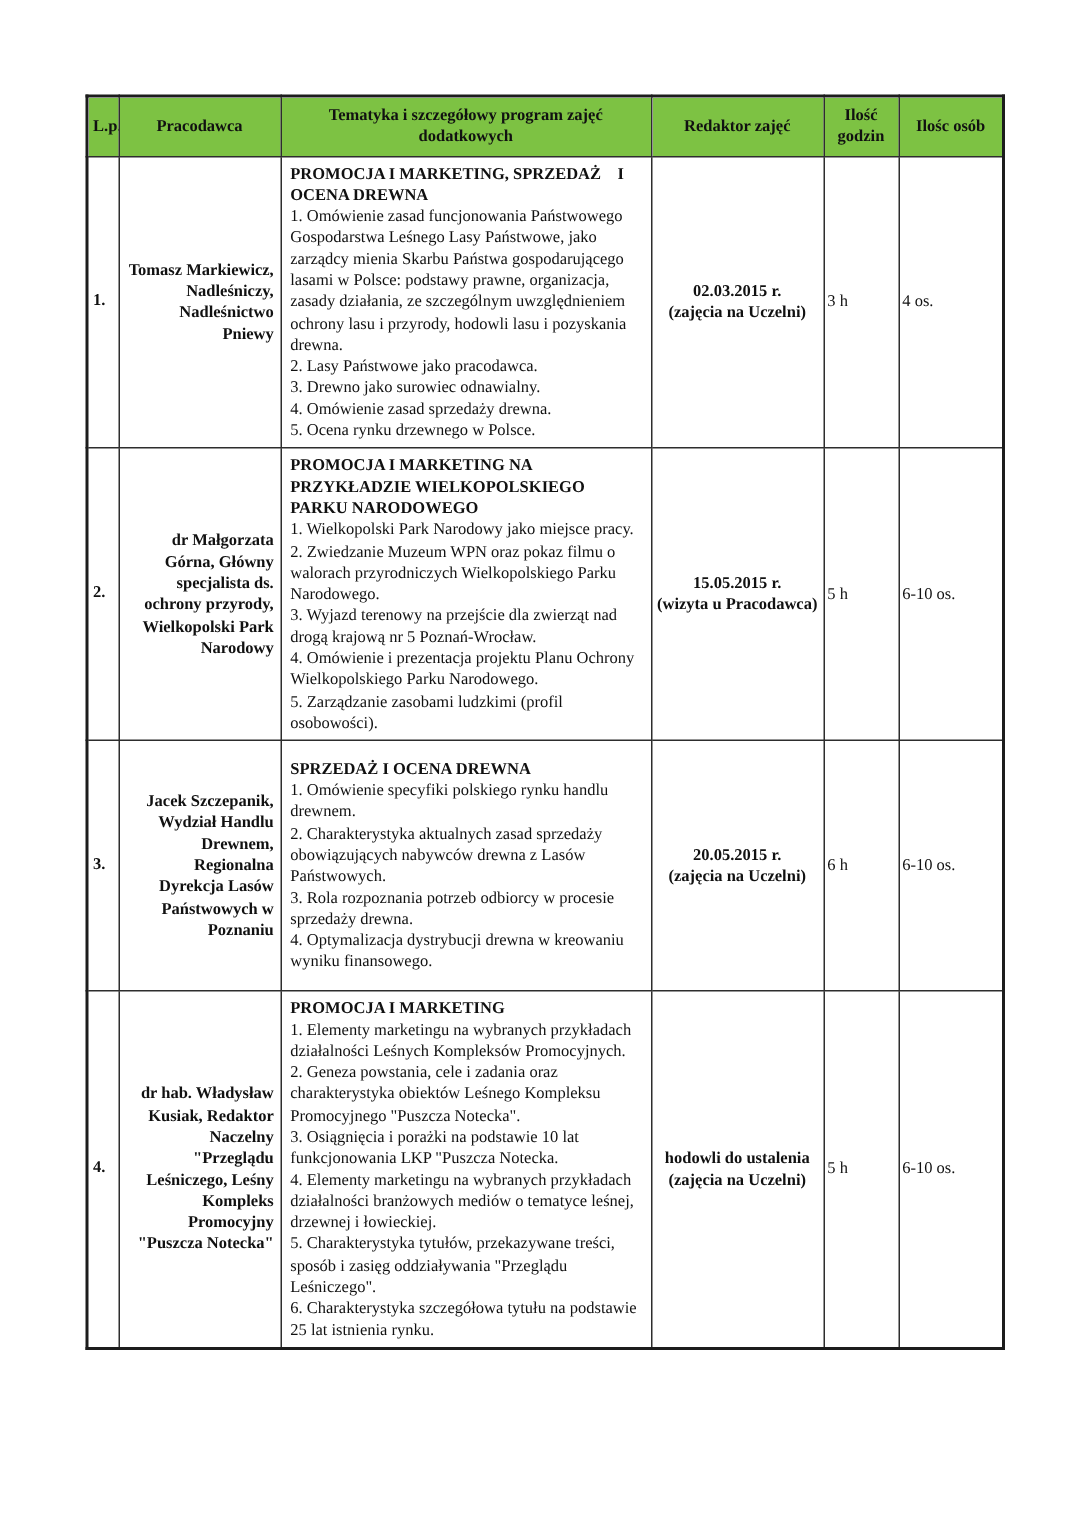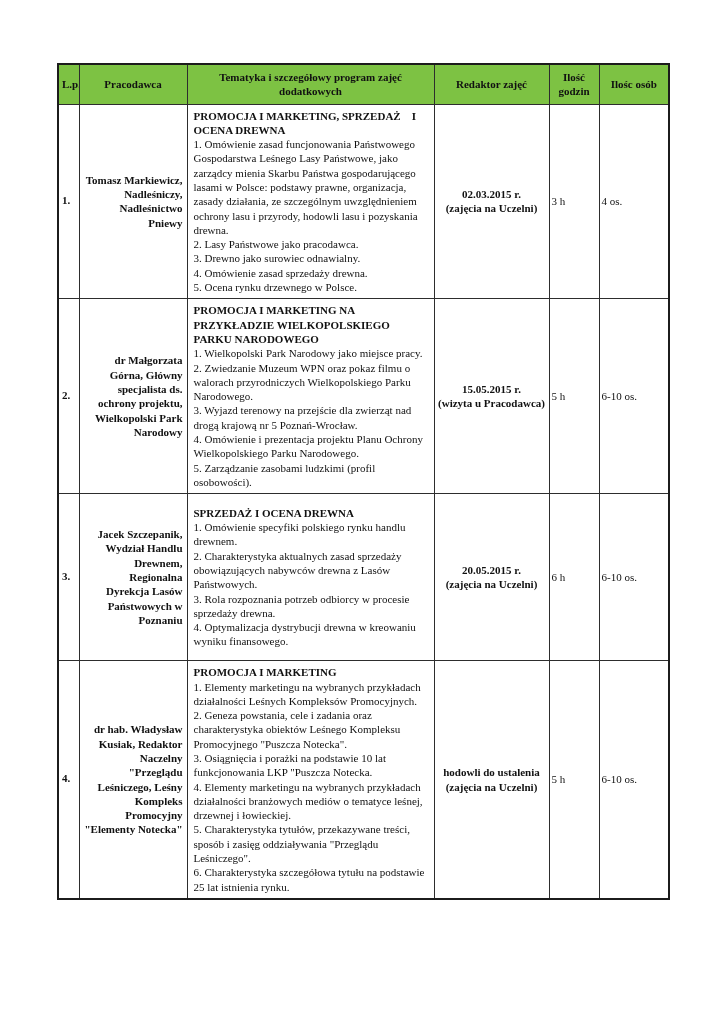--- a/index.html
+++ b/index.html
@@ -106,21 +106,21 @@
         </td>
         <td class="term">
           <div>02.03.2015 r.</div>
           <div>(zajęcia na Uczelni)</div>
         </td>
         <td class="hours">3 h</td>
         <td class="persons">4 os.</td>
       </tr>
       <tr style="height:185px;">
         <td class="lp">2.</td>
-        <td class="employer">dr Małgorzata Górna, Główny specjalista ds. ochrony projektu, Wielkopolski Park Narodowy</td>
+        <td class="employer">dr Małgorzata Górna, Główny specjalista ds. ochrony przyrody, Wielkopolski Park Narodowy</td>
         <td class="topic">
           <div class="topic-title">PROMOCJA I MARKETING NA PRZYKŁADZIE WIELKOPOLSKIEGO PARKU NARODOWEGO</div>
           <div class="topic-body">1. Wielkopolski Park Narodowy jako miejsce pracy.
 2. Zwiedzanie Muzeum WPN oraz pokaz filmu o walorach przyrodniczych Wielkopolskiego Parku Narodowego.
 3. Wyjazd terenowy na przejście dla zwierząt nad drogą krajową nr 5 Poznań-Wrocław.
 4. Omówienie i prezentacja projektu Planu Ochrony Wielkopolskiego Parku Narodowego.
 5. Zarządzanie zasobami ludzkimi (profil osobowości).</div>
         </td>
         <td class="term">
           <div>15.05.2015 r.</div>
@@ -141,21 +141,21 @@
         </td>
         <td class="term">
           <div>20.05.2015 r.</div>
           <div>(zajęcia na Uczelni)</div>
         </td>
         <td class="hours">6 h</td>
         <td class="persons">6-10 os.</td>
       </tr>
       <tr style="height:230px;">
         <td class="lp">4.</td>
-        <td class="employer">dr hab. Władysław Kusiak, Redaktor Naczelny "Przeglądu Leśniczego, Leśny Kompleks Promocyjny "Elementy Notecka"</td>
+        <td class="employer">dr hab. Władysław Kusiak, Redaktor Naczelny "Przeglądu Leśniczego, Leśny Kompleks Promocyjny "Puszcza Notecka"</td>
         <td class="topic">
           <div class="topic-title">PROMOCJA I MARKETING</div>
           <div class="topic-body">1. Elementy marketingu na wybranych przykładach działalności Leśnych Kompleksów Promocyjnych.
 2. Geneza powstania, cele i zadania oraz charakterystyka obiektów Leśnego Kompleksu Promocyjnego "Puszcza Notecka".
 3. Osiągnięcia i porażki na podstawie 10 lat funkcjonowania LKP "Puszcza Notecka.
 4. Elementy marketingu na wybranych przykładach działalności branżowych mediów o tematyce leśnej, drzewnej i łowieckiej.
 5. Charakterystyka tytułów, przekazywane treści, sposób i zasięg oddziaływania "Przeglądu Leśniczego".
 6. Charakterystyka szczegółowa tytułu na podstawie 25 lat istnienia rynku.</div>
         </td>
         <td class="term">

